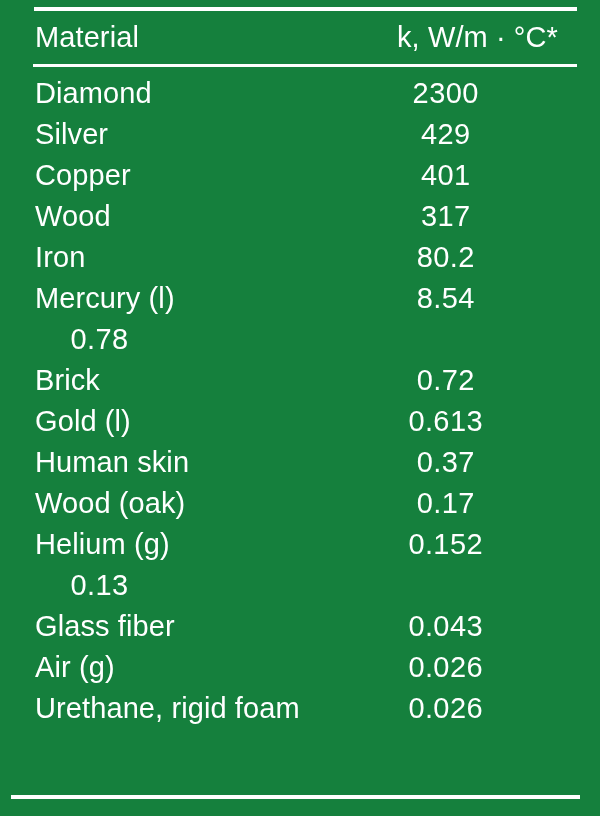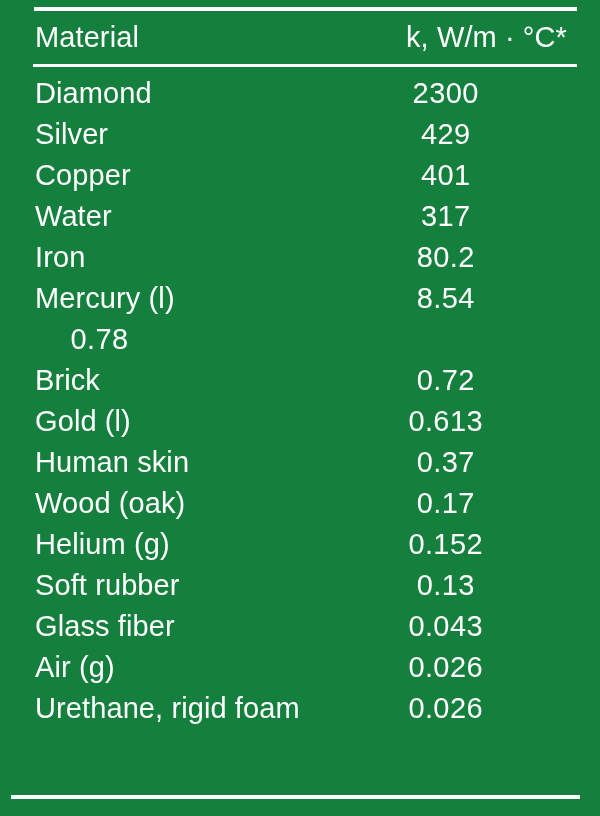--- a/index.html
+++ b/index.html
@@ -59,21 +59,21 @@
     align-items: flex-start;
   }
   .col-material {
     width: 345px;
     padding-left: 35px;
     box-sizing: border-box;
     text-align: left;
   }
   .col-value {
     width: 255px;
-    padding-right: 33px;
+    padding-right: 42px;
     box-sizing: border-box;
     text-align: right;
   }
   #header-row .col-material,
   #header-row .col-value {
     font-size: 29px;
     line-height: 34px;
     letter-spacing: 0.1px;
   }
 
@@ -133,21 +133,21 @@
       </div>
       <div class="data-row">
         <div class="cell-material">Silver</div>
         <div class="cell-value">429</div>
       </div>
       <div class="data-row">
         <div class="cell-material">Copper</div>
         <div class="cell-value">401</div>
       </div>
       <div class="data-row">
-        <div class="cell-material">Water</div>
+        <div class="cell-material">Wood</div>
         <div class="cell-value">317</div>
       </div>
       <div class="data-row">
         <div class="cell-material">Iron</div>
         <div class="cell-value">80.2</div>
       </div>
       <div class="data-row">
         <div class="cell-material">Mercury (l)</div>
         <div class="cell-value">8.54</div>
       </div>
@@ -168,21 +168,20 @@
       </div>
       <div class="data-row">
         <div class="cell-material">Wood (oak)</div>
         <div class="cell-value">0.17</div>
       </div>
       <div class="data-row">
         <div class="cell-material">Helium (g)</div>
         <div class="cell-value">0.152</div>
       </div>
       <div class="data-row">
-        <div class="cell-material">Soft rubber</div>
         <div class="cell-value">0.13</div>
       </div>
       <div class="data-row">
         <div class="cell-material">Glass fiber</div>
         <div class="cell-value">0.043</div>
       </div>
       <div class="data-row">
         <div class="cell-material">Air (g)</div>
         <div class="cell-value">0.026</div>
       </div>

